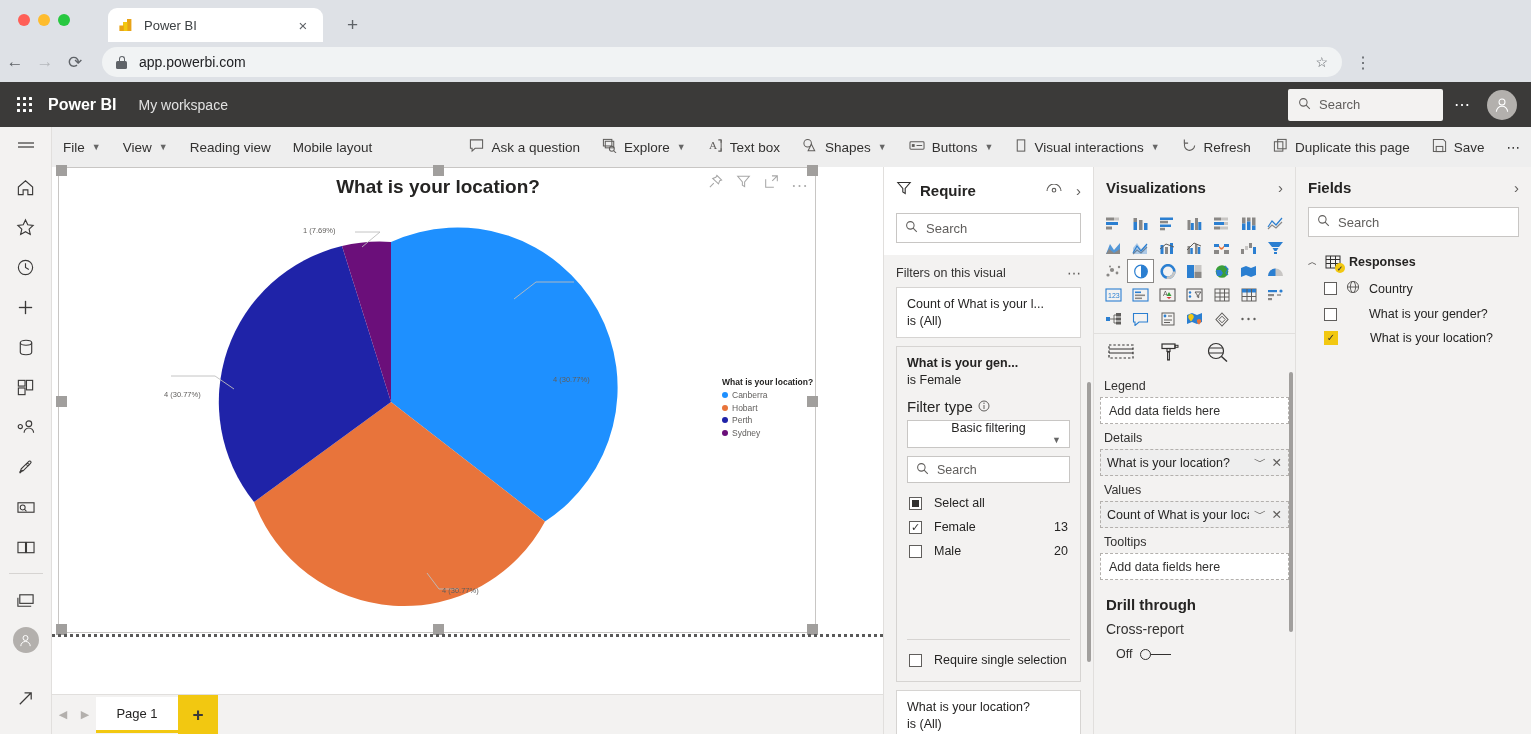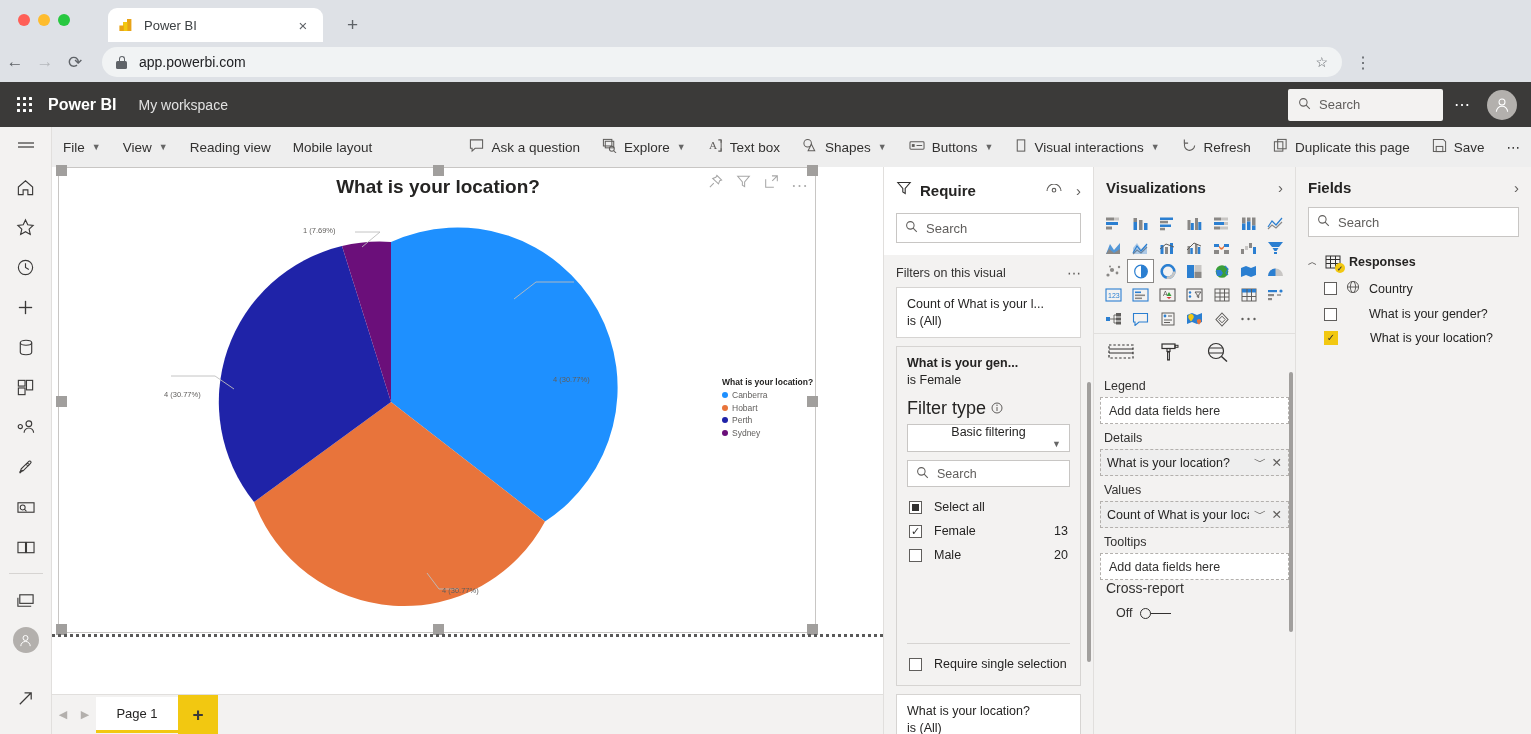--- a/index.html
+++ b/index.html
@@ -92,21 +92,21 @@
   .search-box span.ph { font-size:13px; color:#605e5c; }
   .filters-white { background:#fff; padding:0 12px 12px; }
   .sec-label-row { display:flex; align-items:center; padding:10px 12px 6px; }
   .sec-label { font-size:12.5px; color:#323130; }
   .sec-dots { margin-left:auto; color:#605e5c; font-size:14px; cursor:pointer; }
   .filter-card { margin:0 12px 8px; background:#fff; border:1px solid #d6d4d2; padding:9px 10px; }
   .filter-card.active { background:#f3f2f1; }
   .fc-name { font-size:12.5px; color:#252423; white-space:nowrap; overflow:hidden; }
   .fc-name.b { font-weight:bold; }
   .fc-sub { font-size:12.5px; color:#252423; margin-top:3px; }
-  .fc-label { font-size:18px; color:#252423; margin:11px 0 5px; display:flex; align-items:center; gap:5px; }
+  .fc-label { font-size:15px; color:#252423; margin:11px 0 5px; display:flex; align-items:center; gap:5px; }
   .fc-select { height:28px; background:#fff; border:1px solid #c8c6c4; display:flex; align-items:center; padding:0 8px; font-size:12.5px; color:#252423;flex-direction:column; }
   .fc-select .chev { margin-left:auto; }
   .fc-search { height:27px; background:#fff; border:1px solid #c8c6c4; display:flex; align-items:center; padding:0 8px; gap:8px; margin-top:8px; }
   .opt-row { display:flex; align-items:flex-end; gap:12px; padding:5px 2px; font-size:12.5px; color:#252423; cursor:pointer; }
   .opt-count { margin-left:auto; }
   .cbx { width:13px; height:13px; border:1px solid #605e5c; background:#fff; display:flex; align-items:center; justify-content:center; flex:none; }
   .cbx.partial::after { content:""; width:7px; height:7px; background:#323130; display:block; }
   .cbx.checked::after { content:"✓"; font-size:11px; color:#323130; line-height:1; }
   .fc-divider { height:1px; background:#d6d4d2; margin:10px 0 8px; }
   .fpane-scrollbar { position:absolute; right:2px; top:215px; width:4px; height:280px; background:#a19f9d; border-radius:2px; }
@@ -872,20 +872,21 @@
     <span class="nm">Count of What is your locatio</span>
     <span class="ic">﹀</span>
     <span class="ic">✕</span>
   </div>
 
   <div class="well-label">Tooltips</div>
   <div class="well-drop">
       <span>Add data fields here</span>
     </div>
 
+  <div class="drill-title">Drill through</div>
   <div class="drill-sub">Cross-report</div>
   <div class="toggle-row">
     <span>Off</span>
     <span class="toggle">
         <i class="toggle-line"></i>
         <i class="toggle-knob"></i>
       </span>
   </div>
 
   <div class="vpane-scrollbar"></div>

